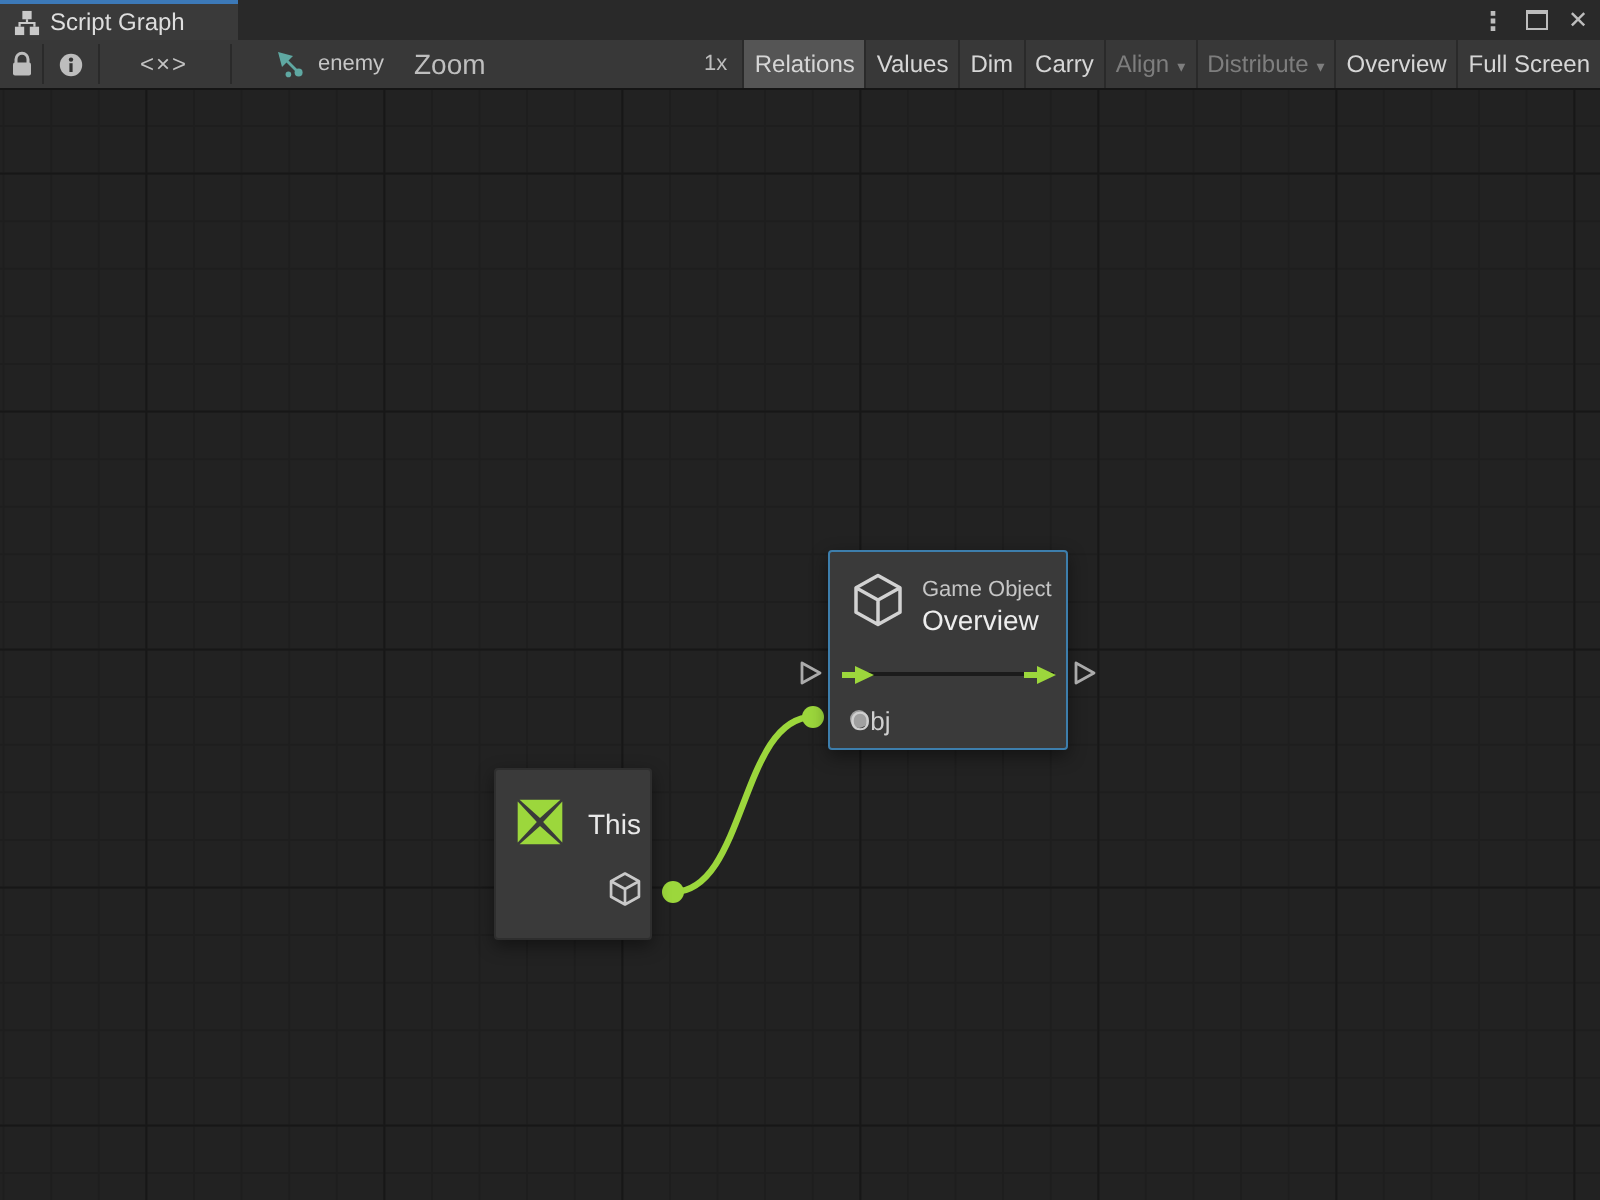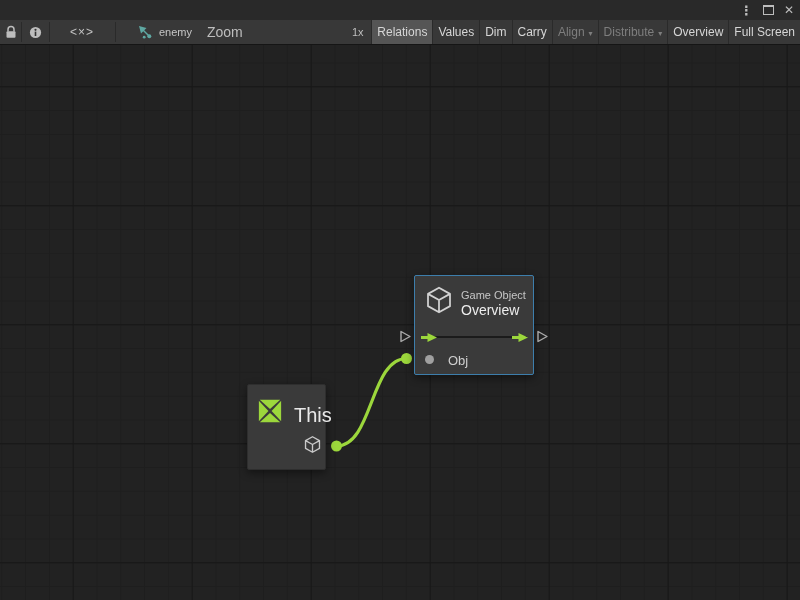--- a/index.html
+++ b/index.html
@@ -53,43 +53,52 @@
       linear-gradient(to bottom,#171717 1px,transparent 1px),
       linear-gradient(to right,#1e1e1e 1px,transparent 1px),
       linear-gradient(to bottom,#1e1e1e 1px,transparent 1px);
     background-size:119px 119px,119px 119px,23.8px 23.8px,23.8px 23.8px;
     background-position:72.7px 0,0 41.3px,1.3px 0,0 17.5px;
   }
   
   .node{position:absolute;background:#3a3a3a;border-radius:2px;box-shadow:0 3px 9px rgba(0,0,0,0.45);}
   .node-this{left:247px;top:339px;width:79px;height:86px;border:1px solid #2e2e2e;box-sizing:border-box;}
   .this-icon{position:absolute;left:9px;top:13px;}
-  .this-title{position:absolute;left:46px;top:19px;font-size:20px;color:#e8e8e8;}
+  .this-title{position:absolute;left:46px;top:19px;font-size:14px;color:#e8e8e8;}
   .this-cube{position:absolute;left:55px;top:50px;}
   .node-destroy{left:414px;top:230px;width:120px;height:100px;border:1px solid #3d7eac;box-sizing:border-box;}
   .destroy-cube{position:absolute;left:9px;top:9px;}
   .destroy-cat{position:absolute;left:46px;top:13px;font-size:11px;color:#c6c6c6;}
   .destroy-title{position:absolute;left:46px;top:26px;font-size:14px;color:#ededed;}
   .relation-line{position:absolute;left:6px;top:60px;width:106px;height:2px;background:#1b1b1b;}
   .flow-arrow-left{position:absolute;left:6px;top:57px;}
   .flow-arrow-right{position:absolute;left:97px;top:57px;}
   .obj-dot{position:absolute;left:10px;top:79px;width:9px;height:9px;border-radius:50%;background:#a0a0a0;}
-  .obj-label{position:absolute;left:33px;top:77px;font-size:13px;color:#cfcfcf;}
+  .obj-label{position:absolute;left:10px;top:77px;font-size:13px;color:#cfcfcf;}
   
   .port-tri{position:absolute;}
   .port-tri.left{left:399px;top:285px;}
   .port-tri.right{left:536px;top:285px;}
   .wire-layer{position:absolute;left:0;top:0;width:800px;height:555px;pointer-events:none;}
 </style>
 </head>
 <body>
 
 <div id="app">
 
   <div class="tabbar">
+    <div class="tab">
+      <svg width="13" height="13" viewBox="0 0 14 14">
+        <rect x="4.5" y="0.5" width="5" height="4.5" fill="#c9c9c9"></rect>
+        <rect x="0.5" y="9" width="5" height="4.5" fill="#c9c9c9"></rect>
+        <rect x="8.5" y="9" width="5" height="4.5" fill="#c9c9c9"></rect>
+        <path d="M7,5 V7 M3,9 V7 H11 V9" stroke="#c9c9c9" stroke-width="1.2" fill="none"></path>
+      </svg>
+      <span class="tab-title">Script Graph</span>
+    </div>
     <div class="win-controls">
       <span class="win-menu">⋮</span>
       <span class="win-max"></span>
       <span class="win-close">✕</span>
     </div>
   </div>
 
   <div class="toolbar">
     <div class="tb tb-lock">
       <svg width="12" height="14" viewBox="0 0 12 14">

